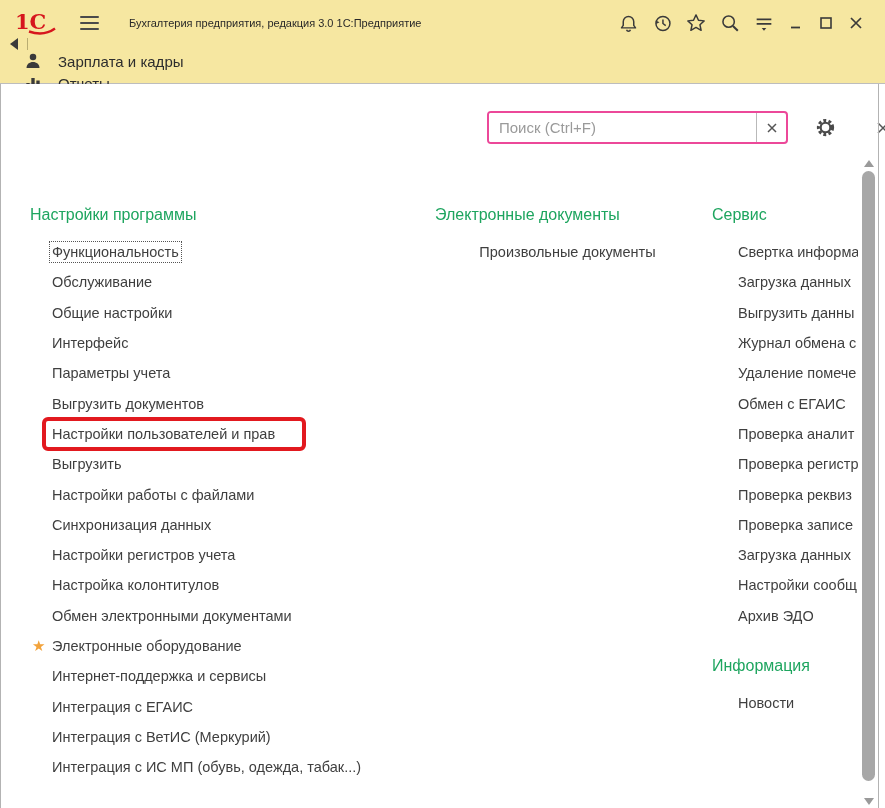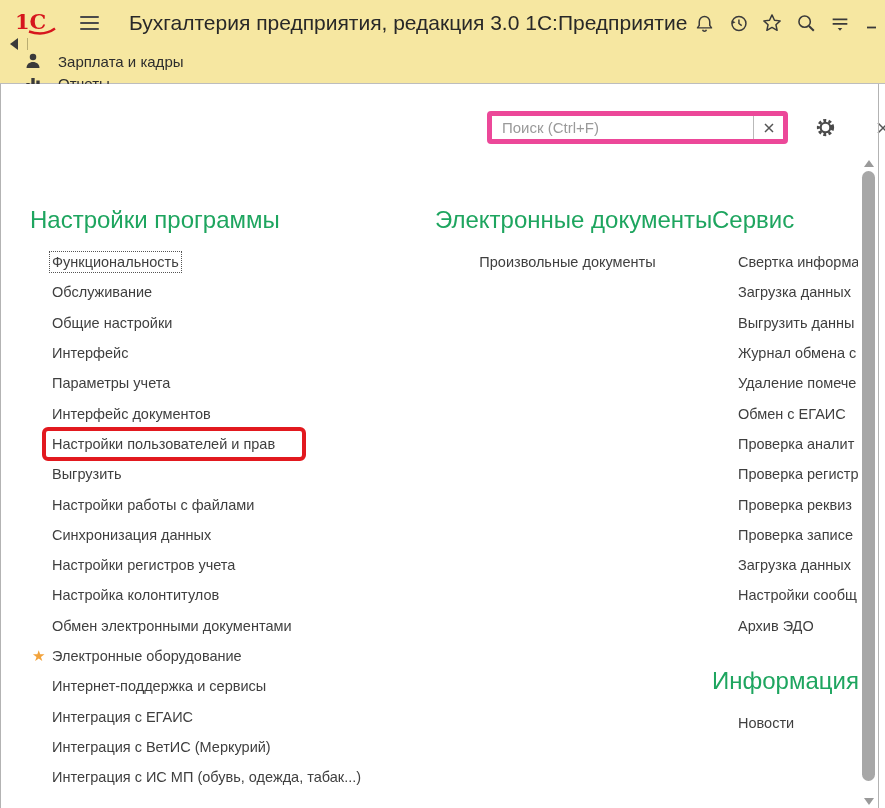--- a/index.html
+++ b/index.html
@@ -12,21 +12,21 @@
   *{box-sizing:border-box;}
   html,body{margin:0;padding:0;}
   body{font-family:"Liberation Sans",sans-serif;background:#fff;}
   .window{position:relative;width:885px;height:808px;background:#fff;overflow:hidden;}
 
   
   .titlebar{height:38px;background:var(--yellow);display:flex;align-items:center;padding:8px 14px 0 10px;}
   .logo{flex:none;margin-left:4px;}
   .hamburger{flex:none;margin-left:18px;display:flex;flex-direction:column;gap:4px;cursor:pointer;padding:4px;}
   .hamburger i{display:block;width:19px;height:2px;background:#4a4a4a;border-radius:1px;}
-  .win-title{margin-left:26px;font-size:21px;color:#282828;white-space:nowrap;}
+  .win-title{margin-left:26px;font-size:11px;color:#282828;white-space:nowrap;}
   .tb-spacer{flex:1;}
   .tb-btn{flex:none;width:34px;height:30px;display:flex;align-items:center;justify-content:center;cursor:pointer;}
   .tb-btn.narrow{width:30px;}
   .tb-btn svg{display:block;}
 
   
   .tabbar{height:46px;background:var(--yellow);display:flex;align-items:stretch;border-bottom:1px solid #bdbdbd;position:relative;flex-direction:column;}
   .back-btn{flex:none;width:28px;display:flex;align-items:center;justify-content:center;border-right:1px solid #b9ad72;cursor:pointer;}
   .back-arrow{width:0;height:0;border-top:6px solid transparent;border-bottom:6px solid transparent;border-right:8px solid #3a3a3a;}
   .tab{display:flex;align-items:center;padding:0 22px;gap:14px;font-size:15px;color:#2d2d2d;cursor:pointer;position:relative;white-space:nowrap;}
@@ -36,31 +36,31 @@
   .tab.annotated::after{content:"";position:absolute;left:10px;right:2px;top:2px;bottom:1px;border:4px solid var(--red);border-radius:8px;pointer-events:none;}
 
   
   .content{position:absolute;left:0;right:0;top:84px;bottom:0;background:#fff;}
   .edge{position:absolute;background:#b3b3b3;}
   .edge.left{left:0;top:84px;bottom:0;width:1px;}
   .edge.right{left:878px;top:84px;bottom:0;width:1px;}
 
   
   .search-row{position:absolute;left:487px;top:27px;display:flex;align-items:center;}
-  .search-box{display:flex;align-items:stretch;width:301px;height:33px;border:5px solid #ec4899;border-radius:4px;background:#fff;overflow:hidden;}
+  .search-box{display:flex;align-items:stretch;width:301px;height:33px;border:2px solid #ec4899;border-radius:4px;background:#fff;overflow:hidden;}
   .search-box input{flex:1;border:none;outline:none;padding:0 10px;font-size:15px;color:#333;font-family:"Liberation Sans",sans-serif;}
   .search-box input::placeholder{color:#9a9a9a;}
   .search-clear{flex:none;width:30px;display:flex;align-items:center;justify-content:center;border-left:1px solid #b9b9b9;cursor:pointer;}
   .icon-btn{display:flex;align-items:center;justify-content:center;width:30px;height:30px;cursor:pointer;}
   .gear-btn{margin-left:22px;}
   .panel-close{margin-left:28px;}
 
   
   .col{position:absolute;top:122px;}
-  .col h2{font-size:24px;font-weight:400;color:var(--green);margin:0 0 13px 0;white-space:nowrap;}
+  .col h2{font-size:16px;font-weight:400;color:var(--green);margin:0 0 13px 0;white-space:nowrap;}
   .col ul{list-style:none;margin:0;padding:0;}
   .col li{height:30.3px;display:flex;align-items:center;padding-left:22px;font-size:14.5px;color:var(--ink);position:relative;cursor:pointer;white-space:nowrap;}
   .col li .lbl{display:inline-block;}
   .col-1{left:30px;width:405px;}
   .col-2{left:435px;width:240px;}
   .col-2 li{padding-left:25px;justify-content:center;}
   .col-3{left:712px;width:146px;overflow:hidden;}
   .col-3 li{padding-left:26px;}
   .col-3 h2.second{margin-top:26px;}
 
@@ -244,21 +244,21 @@
           <li>
 
             <span class="lbl">Интерфейс</span>
           </li>
           <li>
 
             <span class="lbl">Параметры учета</span>
           </li>
           <li>
 
-            <span class="lbl">Интерфейс документов</span>
+            <span class="lbl">Выгрузить документов</span>
           </li>
           <li class="annotated">
 
             <span class="lbl">Настройки пользователей и прав</span>
           </li>
           <li>
 
             <span class="lbl">Выгрузить</span>
           </li>
           <li>

